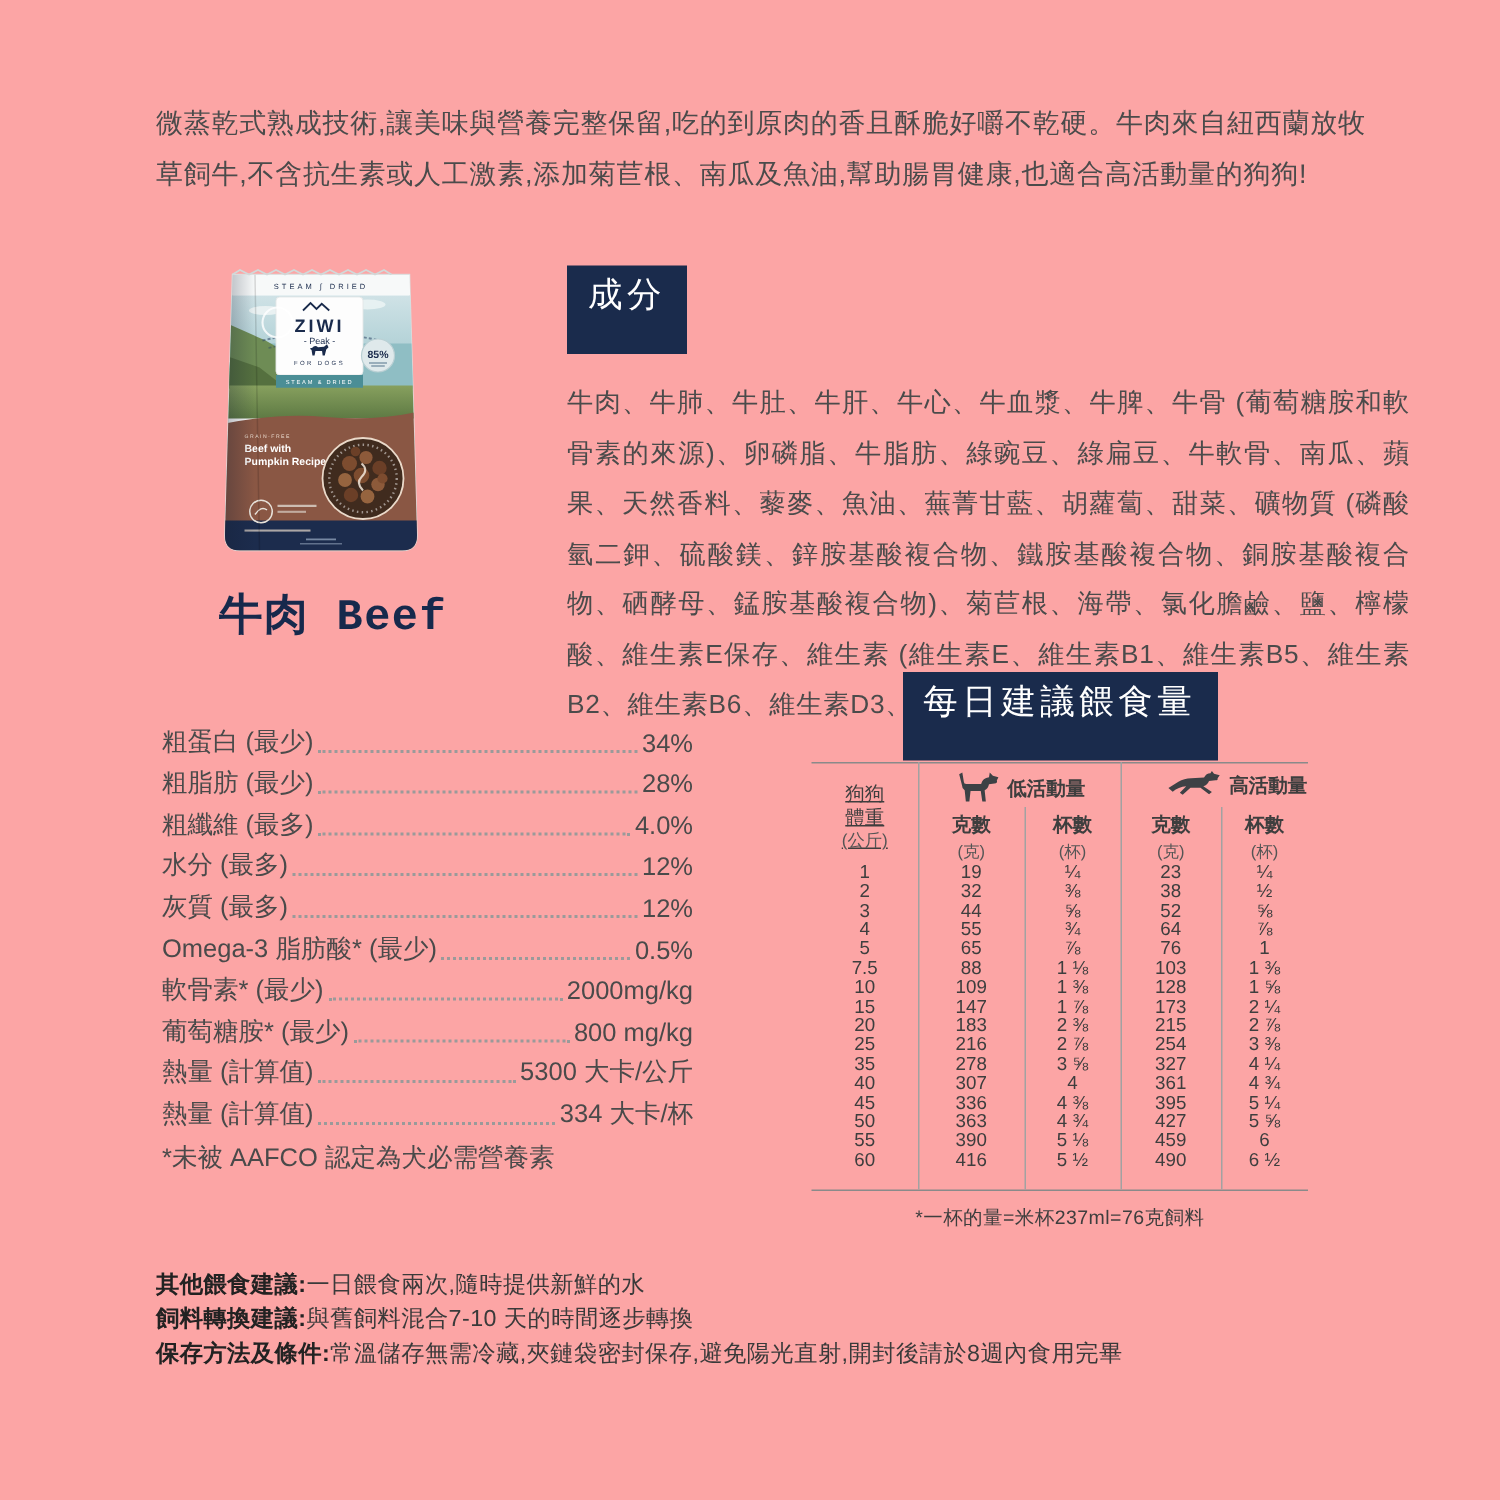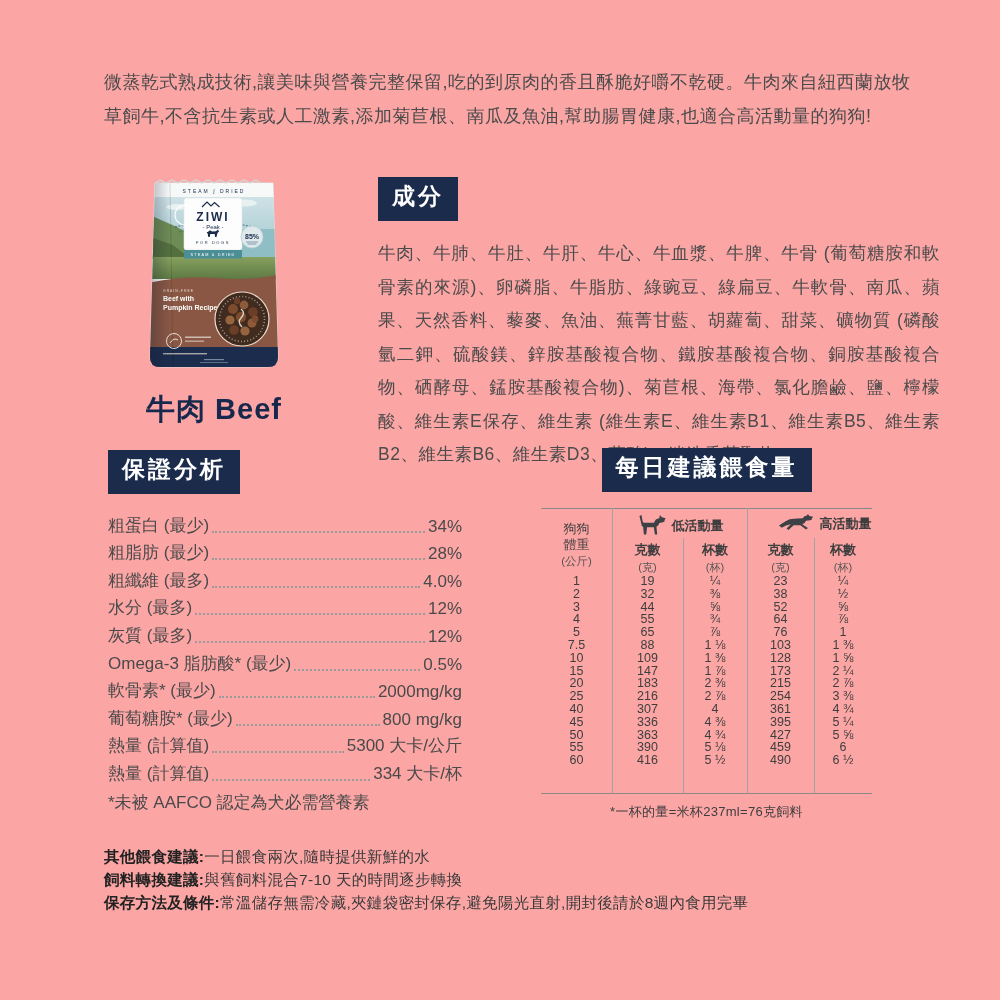--- a/index.html
+++ b/index.html
@@ -7,55 +7,55 @@
   body { font-family:"Liberation Sans","DejaVu Sans",sans-serif; color:#4b4b4b; }
   .page { position:relative; width:1000px; height:1000px; background:#fca5a5; overflow:hidden; }
 
   
   .intro { position:absolute; left:104px; top:66px; width:824px;
            font-size:18px; line-height:33.5px; letter-spacing:.5px; color:#4b4b4b; }
 
   
   .product { position:absolute; left:147px; top:171px; width:140px; }
   .caption { position:absolute; left:146px; top:390px; width:260px;
-             font-family:Liberation Sans, sans-serif;
+             font-family:Liberation Mono, monospace;
              font-size:29px; font-weight:700; color:#16294c; letter-spacing:1px; }
 
   
   .badge { display:inline-block; background:#1a2b4c; color:#ffffff;
-           font-family:"Liberation Serif","DejaVu Serif",serif; font-weight:700;
-           font-size:23px; letter-spacing:3px; padding:4px 14px 9px 14px; }
+           font-family:"Liberation Serif","DejaVu Serif",serif; font-weight:400;
+           font-size:23px; letter-spacing:3px; padding:4px 14px 24px 14px; }
 
   
   .ingredients { position:absolute; left:378px; top:177px; width:562px; }
   .ingredients .text { margin-top:16px; font-size:17.5px; line-height:33.5px;
                        letter-spacing:.5px; text-align:justify; color:#4b4b4b; }
 
   
   .analysis { position:absolute; left:108px; top:450px; width:354px; }
-  .alist { margin-top:15px; }
+  .alist { margin-top:28px; }
   .arow { display:flex; align-items:flex-end; height:27.6px; font-size:17px; color:#4a4a4a; }
   .alabel { white-space:nowrap; }
   .avalue { white-space:nowrap; }
   .aleader { flex:1 1 auto; border-bottom:2.4px dotted #9a9a9a; margin:0 3px 4px 3px; min-width:12px; }
   .afoot { margin-top:6px; font-size:17px; color:#4a4a4a; }
 
   
   .feeding { position:absolute; left:541px; top:448px; width:331px; }
   .feeding .badge-wrap { text-align:center; }
   .ftable { position:absolute; left:0; top:60px; width:331px; height:310px; color:#3e3e3e; }
   .hline { position:absolute; left:0; width:331px; height:0; border-top:1.4px solid #8a8a8a; }
   .hline.top { top:0; } .hline.bottom { top:285px; }
   .vline { position:absolute; width:0; border-left:1px solid #a2a2a2; }
   .v1 { left:71px;  top:0;    height:285px; }
   .v2 { left:142px; top:30px; height:255px; }
   .v3 { left:206px; top:0;    height:285px; }
   .v4 { left:273px; top:30px; height:255px; }
   .wcol { position:absolute; left:0; top:13px; width:71px; text-align:center;
-          font-size:13px; line-height:15.5px; }
+          font-size:13px; line-height:15.5px;text-decoration:underline; }
   .wcol .unit { font-size:11.5px; color:#555; margin-top:2px; }
   .grp { position:absolute; top:6px; display:flex; align-items:center; justify-content:center; gap:4px; }
   .grp-low  { left:71px;  width:135px; }
   .grp-high { left:206px; width:125px;padding-left:30px; }
   .grp .glabel { font-size:13px; font-weight:700; }
   .sh { position:absolute; top:33px; text-align:center; }
   .sh .h { font-size:13px; font-weight:700; }
   .sh .u { font-size:11px; color:#555; margin-top:1px; }
   .sh1 { left:71px;  width:71px; } .sh2 { left:142px; width:64px; }
   .sh3 { left:206px; width:67px; } .sh4 { left:273px; width:58px; }
@@ -172,21 +172,20 @@
     </svg>
   </div>
   <div class="caption">牛肉 Beef</div>
 
   <div class="ingredients">
     <span class="badge">成分</span>
     <p class="text">牛肉、牛肺、牛肚、牛肝、牛心、牛血漿、牛脾、牛骨 (葡萄糖胺和軟骨素的來源)、卵磷脂、牛脂肪、綠豌豆、綠扁豆、牛軟骨、南瓜、蘋果、天然香料、藜麥、魚油、蕪菁甘藍、胡蘿蔔、甜菜、礦物質 (磷酸氫二鉀、硫酸鎂、鋅胺基酸複合物、鐵胺基酸複合物、銅胺基酸複合物、硒酵母、錳胺基酸複合物)、菊苣根、海帶、氯化膽鹼、鹽、檸檬酸、維生素E保存、維生素 (維生素E、維生素B1、維生素B5、維生素B2、維生素B6、維生素D3、葉酸)、迷迭香萃取物</p>
   </div>
 
   <div class="analysis">
-    <span class="badge">保證分析</span>
     <div class="alist">
         <div class="arow">
           <span class="alabel">粗蛋白 (最少)</span>
           <span class="aleader"></span>
           <span class="avalue">34%</span>
         </div>
         <div class="arow">
           <span class="alabel">粗脂肪 (最少)</span>
           <span class="aleader"></span>
           <span class="avalue">28%</span>
@@ -348,20 +347,27 @@
             <span>2 ⅞</span>
           </div>
           <div class="frow">
             <span>25</span>
             <span>216</span>
             <span>2 ⅞</span>
             <span>254</span>
             <span>3 ⅜</span>
           </div>
           <div class="frow">
+            <span>35</span>
+            <span>278</span>
+            <span>3 ⅝</span>
+            <span>327</span>
+            <span>4 ¼</span>
+          </div>
+          <div class="frow">
             <span>40</span>
             <span>307</span>
             <span>4</span>
             <span>361</span>
             <span>4 ¾</span>
           </div>
           <div class="frow">
             <span>45</span>
             <span>336</span>
             <span>4 ⅜</span>

